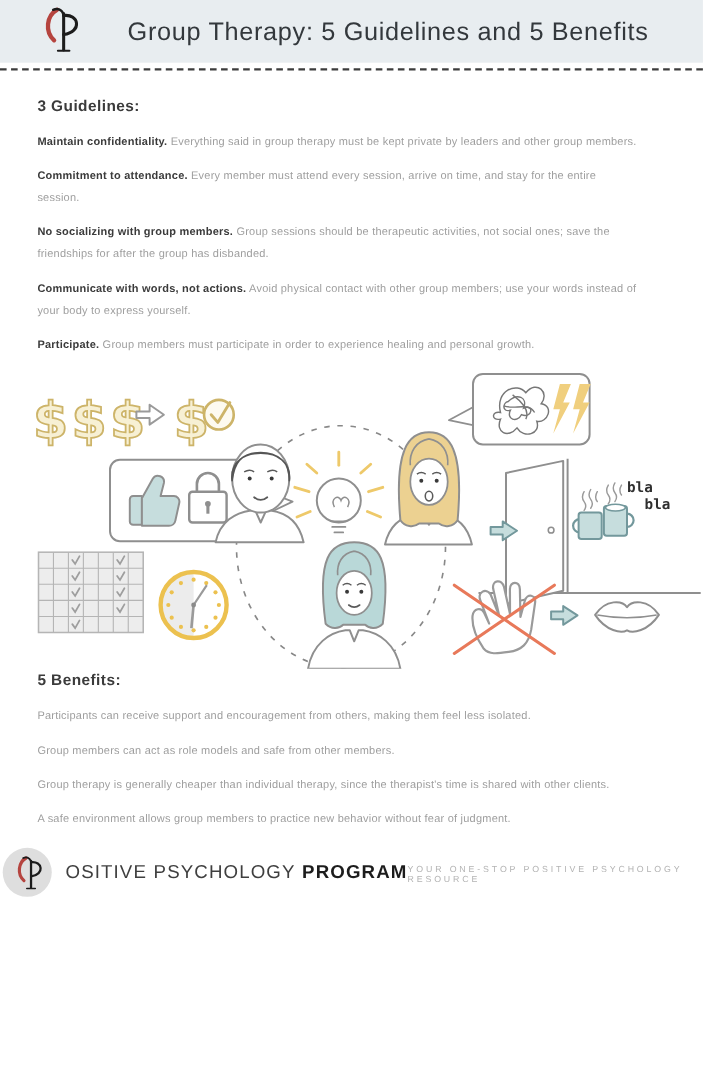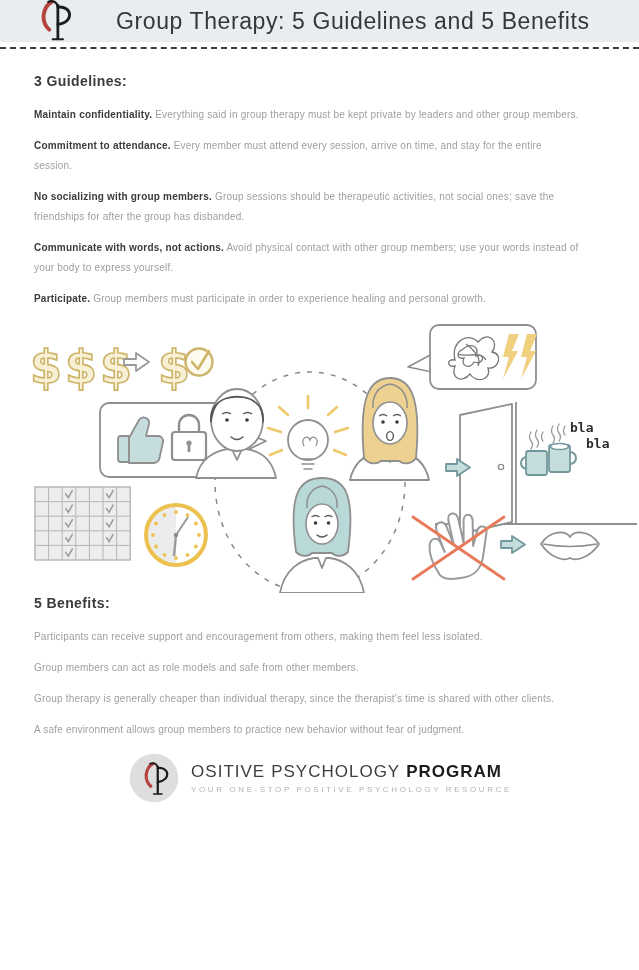--- a/index.html
+++ b/index.html
@@ -2,21 +2,21 @@
 <html><head>
 <meta charset="utf-8">
 <style>
   html,body{margin:0;padding:0;background:#fff;}
   .page{
     width:639px;height:970px;margin:0 auto;background:#ffffff;
     font-family:"Liberation Sans",sans-serif;position:relative;overflow:hidden;
   }
   
   .header{
-    height:42px;background:#e8edf0;display:flex;align-items:center;
+    height:57px;background:#e8edf0;display:flex;align-items:center;
   }
   .header .logo{margin:4px 0 0 30px;flex:0 0 auto;}
   .header h1{
     margin:0 0 0 32px;font-size:23px;font-weight:400;color:#33383c;
     letter-spacing:.6px;
   }
   .divider{border-top:2px dashed #3c3c3c;height:0;margin-top:5px;}
   
   .textblock{padding:24px 34px 0 34px;max-width:615px;box-sizing:border-box;}
   .textblock h2{
@@ -27,21 +27,21 @@
   }
   .textblock p b{color:#3b3b3b;font-weight:700;}
   .benefits{padding-top:2px;}
   
   .illustration{margin:0;padding:0;height:273px;}
   .illustration svg{display:block;}
   
   .footer{
     margin-top:6px;display:flex;justify-content:center;align-items:center;gap:10px;
   }
-  .brand{display:flex;flex-direction:column;}
+  .brand{display:flex;flex-direction:row;}
   .brand-line{font-size:17px;letter-spacing:1px;color:#3f3f3f;white-space:nowrap;}
   .brand-line .b1{font-weight:400;}
   .brand-line .b2{font-weight:400;margin-left:6px;}
   .brand-line .b3{font-weight:700;color:#1c1c1c;margin-left:6px;}
   .tagline{font-size:8px;letter-spacing:2.6px;color:#b3b3b3;margin-top:3px;}
 </style>
 </head>
 <body>
 
 <div class="page">

